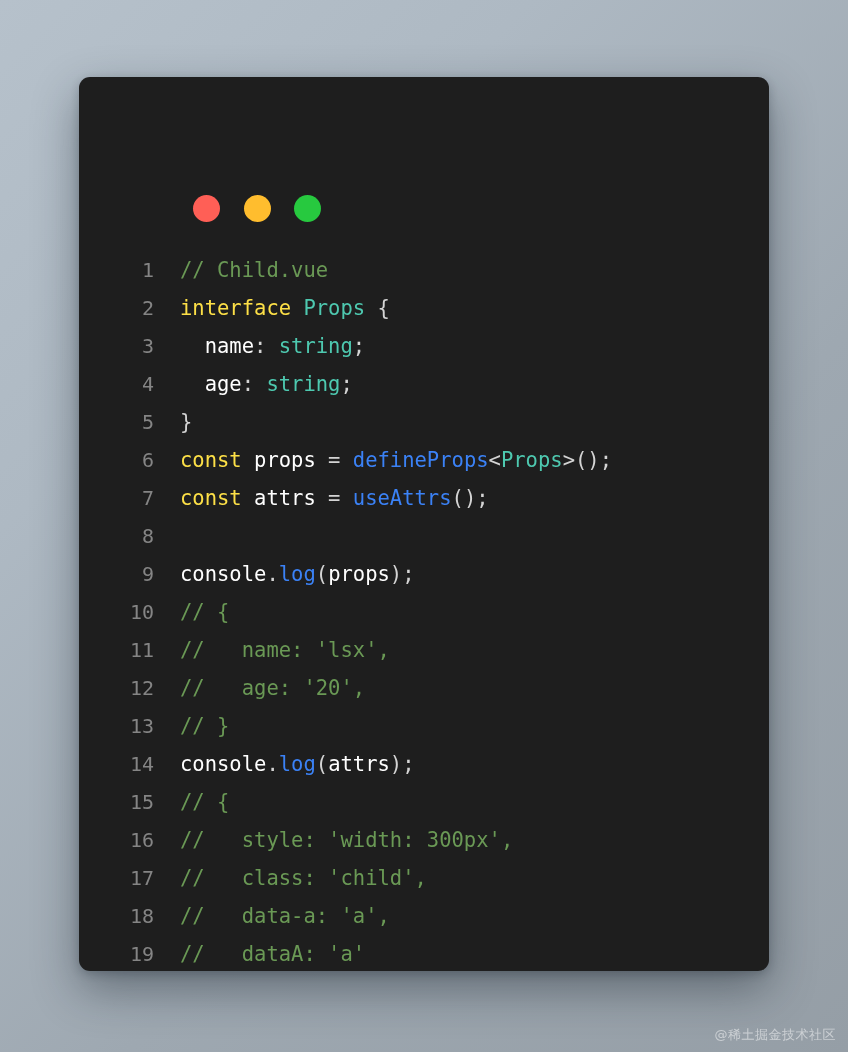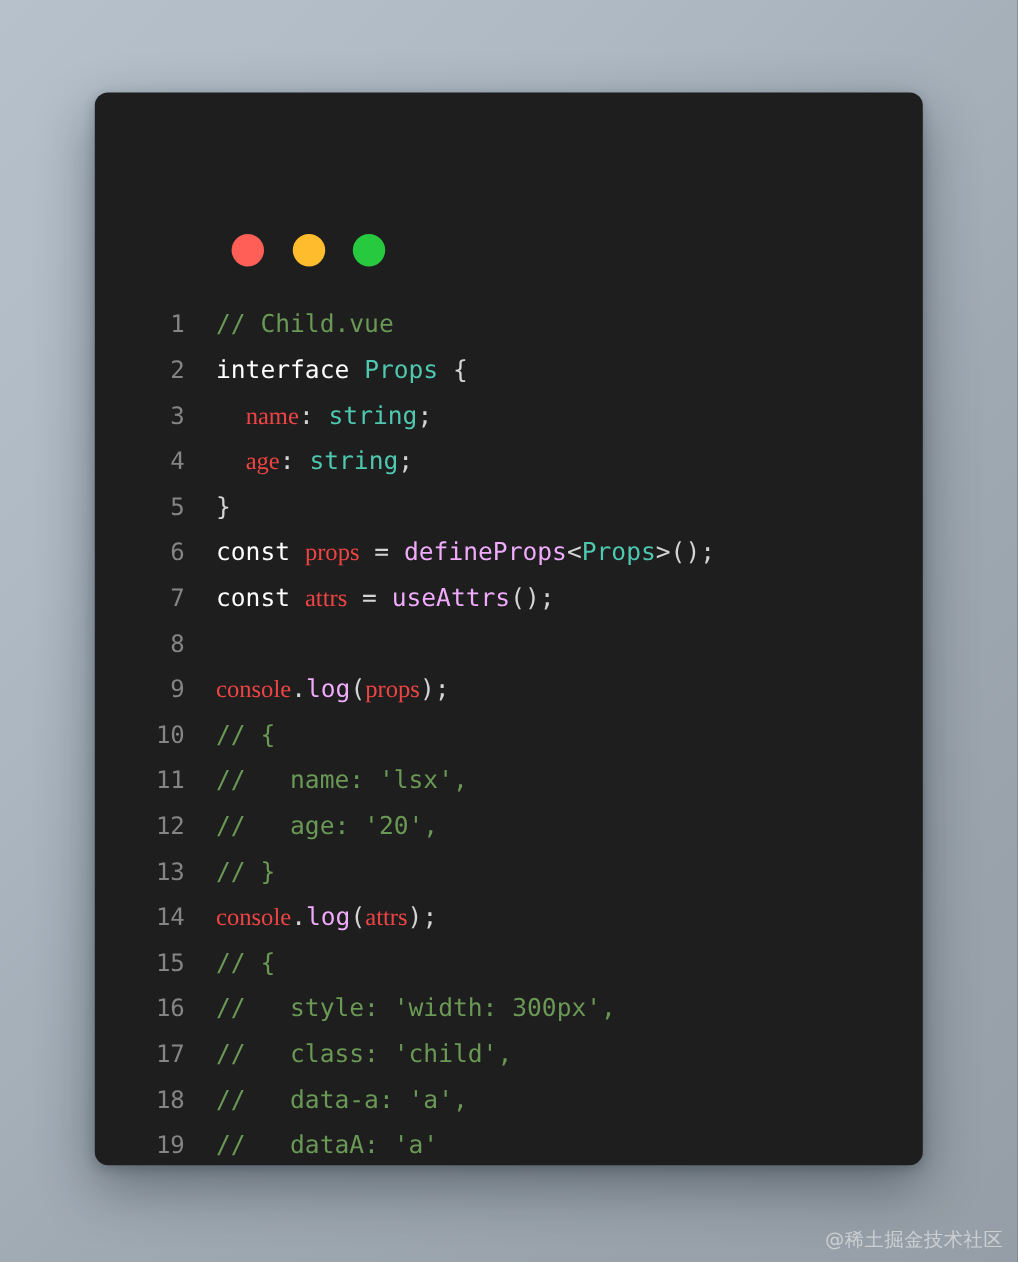--- a/index.html
+++ b/index.html
@@ -79,33 +79,33 @@
     font-size: 20px;
   }
   .lc {
     position: absolute;
     left: 101px;
     color: #d4d4d4;
   }
 
   
   .t-com  { color: #6a9955; text-align: right; }
-  .t-key  { color: #ffffff; }
+  .t-key  { color: #fde047; }
   .t-typ  { color: #4ec9b0; }
-  .t-var  { color: #ef4444; font-family: Liberation Serif, serif; }
-  .t-fn   { color: #f0abfc; }
+  .t-var  { color: #ffffff; }
+  .t-fn   { color: #3b82f6; }
   .t-pun  { color: #d4d4d4; }
 
   
   #watermark {
     position: absolute;
     right: 12px;
     bottom: 8px;
     font-family: "DejaVu Sans", sans-serif;
-    font-size: 16px;
+    font-size: 13px;
     color: rgba(255,255,255,0.50);
     letter-spacing: 0.5px;
   }
 </style>
 </head>
 <body>
 
 <div id="stage">
 
   <div id="code-card">

